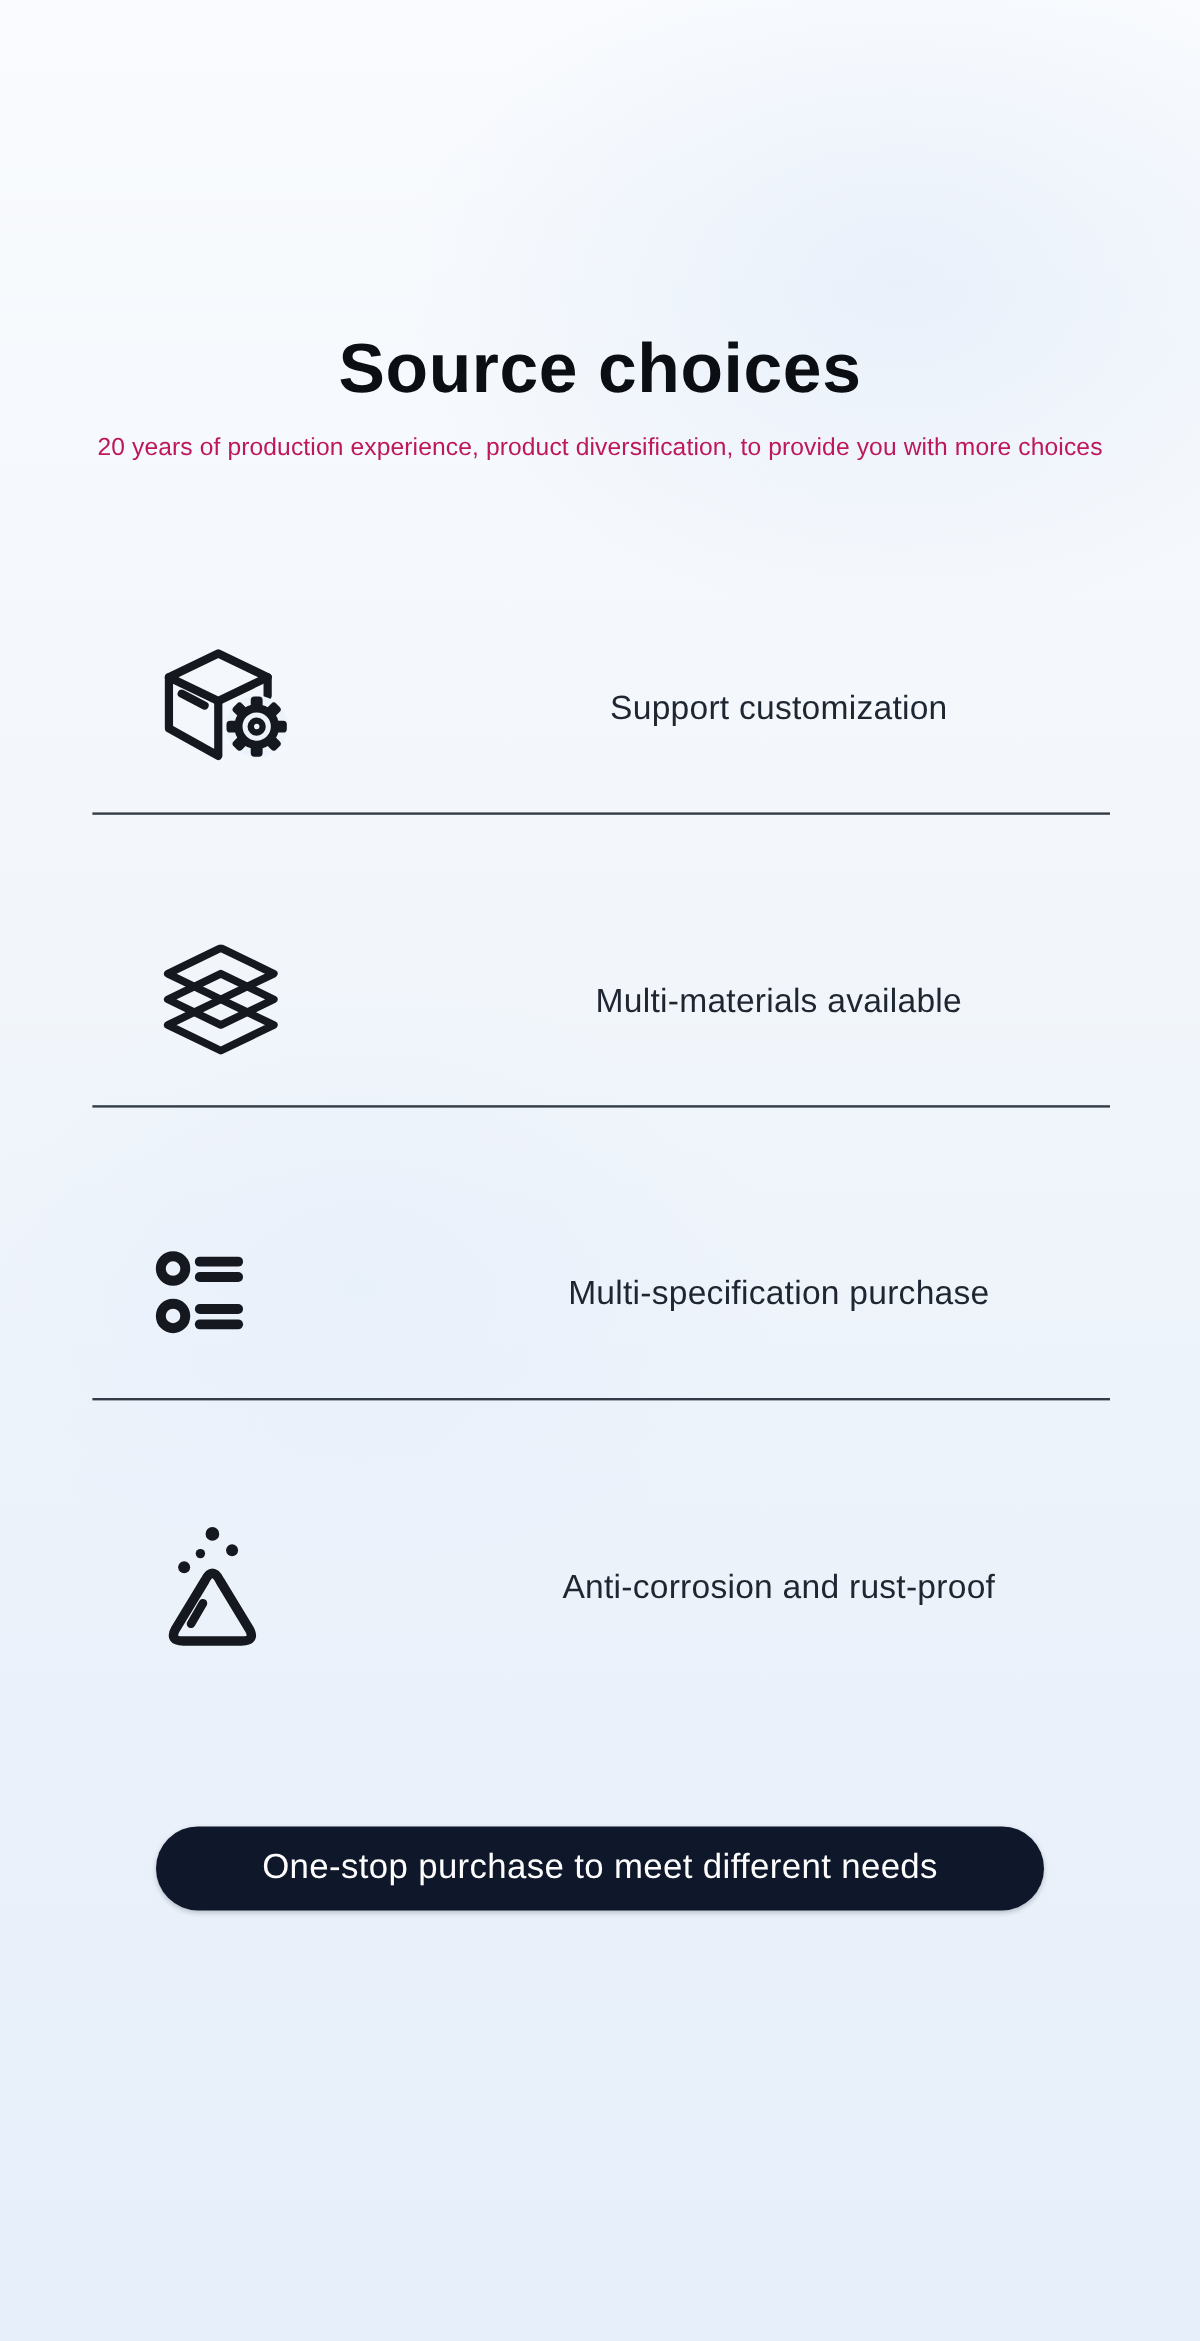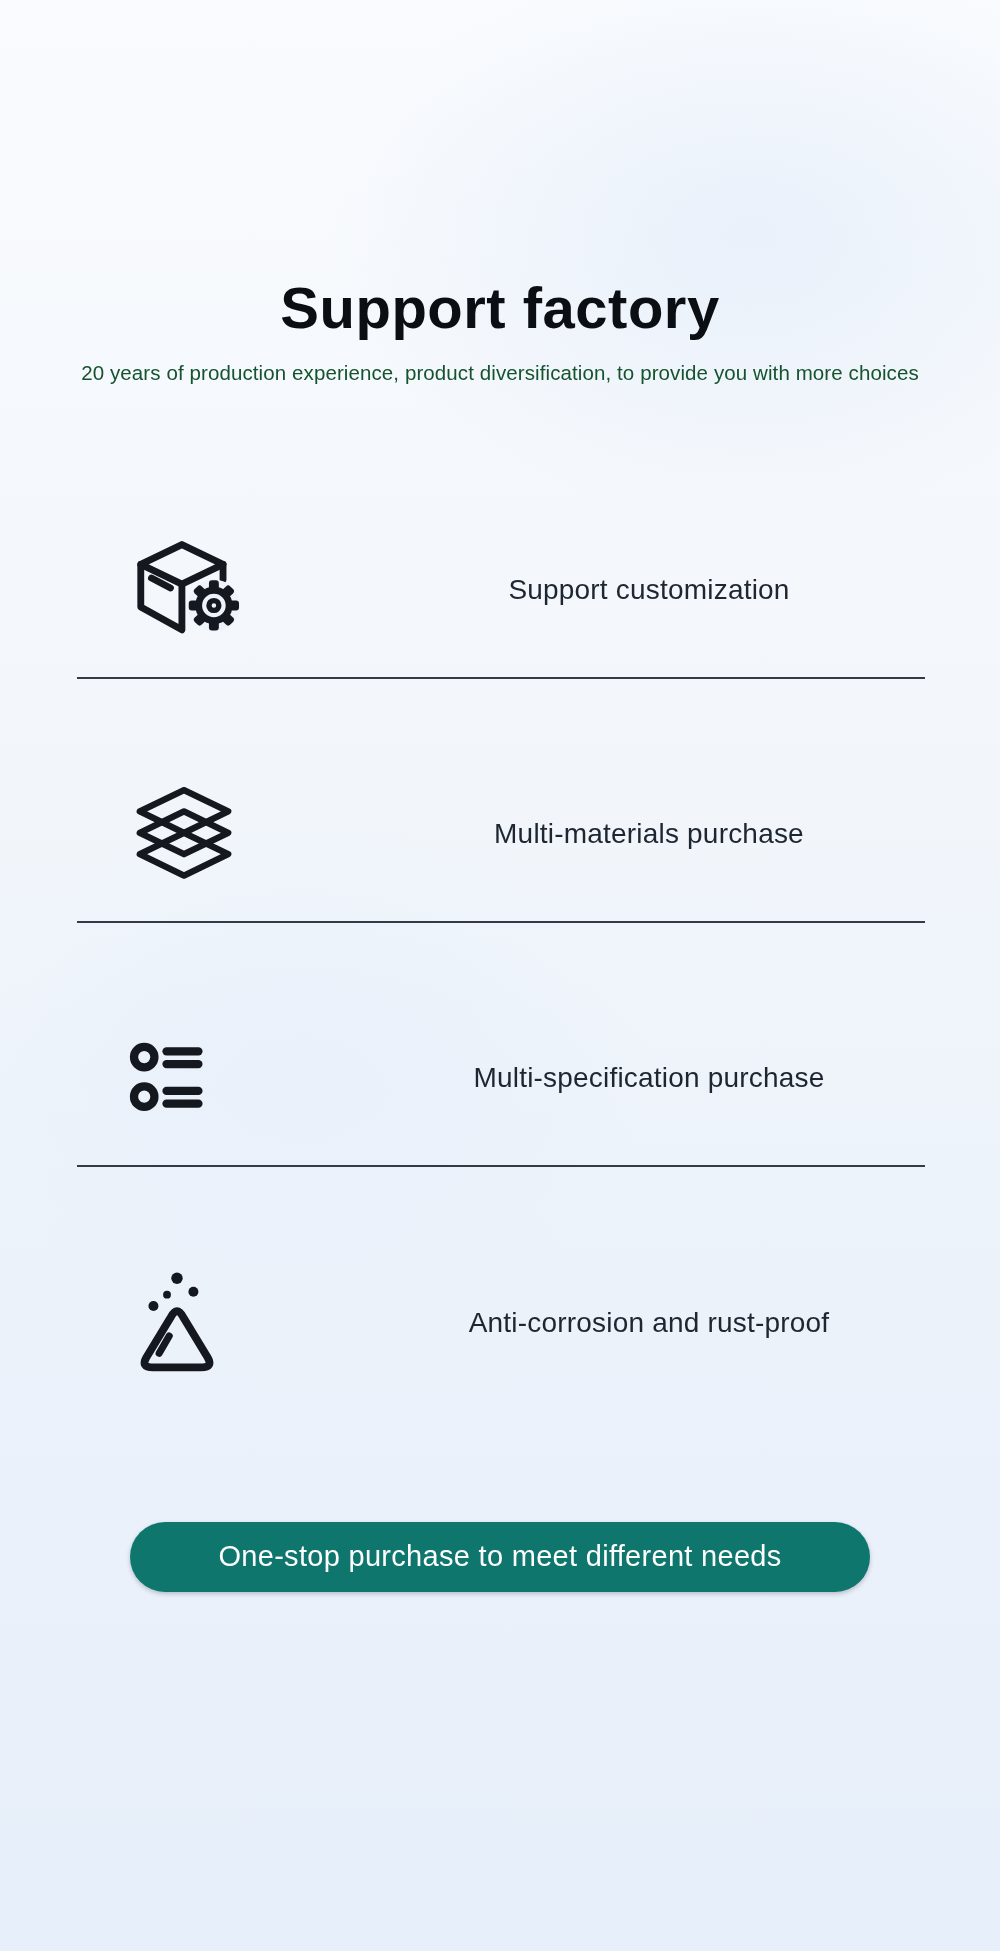--- a/index.html
+++ b/index.html
@@ -19,21 +19,21 @@
     font-size:58px;
     font-weight:700;
     color:#0b0e13;
     letter-spacing:.5px;
     line-height:1.05;
   }
   .subtitle{
     margin-top:22px;
     text-align:center;
     font-size:20.5px;
-    color:#14532d;
+    color:#be185d;
     letter-spacing:.1px;
   }
   .features{
     margin:50px 75px 0 77px;
   }
   .feature-row{
     height:244px;
     box-sizing:border-box;
     display:flex;
     align-items:center;
@@ -54,39 +54,39 @@
     flex:1;
     text-align:center;
     font-size:28px;
     color:#1e2631;
     padding-left:66px;
     letter-spacing:.2px;
   }
   .cta{
     margin:111px auto 0 auto;
     width:740px;height:70px;
-    background:#0f766e;
+    background:#0f172a;
     border-radius:36px;
     display:flex;align-items:center;justify-content:center;
     color:#fdfdfd;
     font-size:29px;
     letter-spacing:.3px;
     box-shadow:0 2px 4px rgba(30,40,55,.25);
     cursor:pointer;
   }
   .ic{display:block;}
   .stroke{fill:none;stroke:#15181e;stroke-linejoin:round;stroke-linecap:round;}
   .fillDark{fill:#15181e;}
 </style>
 </head>
 <body>
 
 <div class="page">
 
-  <div class="title">Support factory</div>
+  <div class="title">Source choices</div>
 
   <div class="subtitle">20 years of production experience, product diversification, to provide you with more choices</div>
 
   <div class="features">
 
     <div class="feature-row bordered">
       <div class="icon-cell">
         <svg class="ic" width="122" height="99" viewBox="0 0 160 130">
           <path class="stroke" stroke-width="9" d="M72 6 L126 32 L72 58 L18 32 Z"></path>
           <path class="stroke" stroke-width="9" d="M18 32 L18 88 L72 118 L72 58"></path>
@@ -112,21 +112,21 @@
 
 
     <div class="feature-row bordered">
       <div class="icon-cell">
         <svg class="ic" width="114" height="93" viewBox="0 0 160 130">
           <path class="stroke" stroke-width="9" d="M80 64 L142 94 L80 124 L18 94 Z"></path>
           <path class="stroke" stroke-width="9" d="M80 34 L142 64 L80 94 L18 64 Z"></path>
           <path class="stroke" stroke-width="9" d="M80 4 L142 34 L80 64 L18 34 Z"></path>
         </svg>
       </div>
-      <div class="label-cell">Multi-materials purchase</div>
+      <div class="label-cell">Multi-materials available</div>
     </div>
 
     <div class="feature-row bordered">
       <div class="icon-cell">
         <svg class="ic" width="102" height="83" viewBox="0 0 160 130">
           <circle class="stroke" stroke-width="13" cx="27" cy="33" r="16"></circle>
           <circle class="stroke" stroke-width="13" cx="27" cy="95" r="16"></circle>
           <line class="stroke" stroke-width="13" x1="62" y1="24" x2="112" y2="24"></line>
           <line class="stroke" stroke-width="13" x1="62" y1="44" x2="112" y2="44"></line>
           <line class="stroke" stroke-width="13" x1="62" y1="86" x2="112" y2="86"></line>

